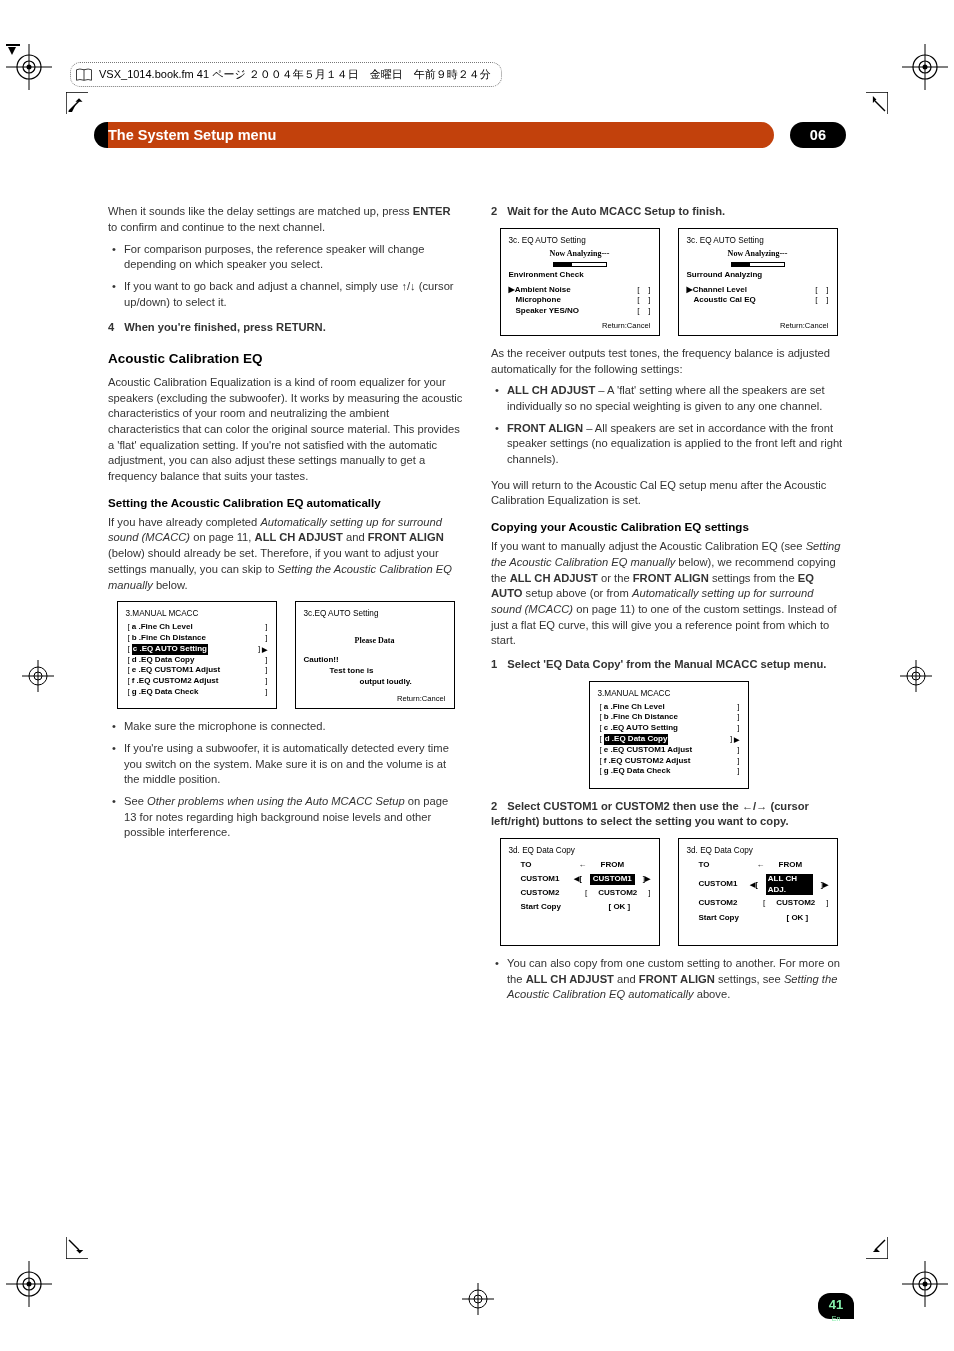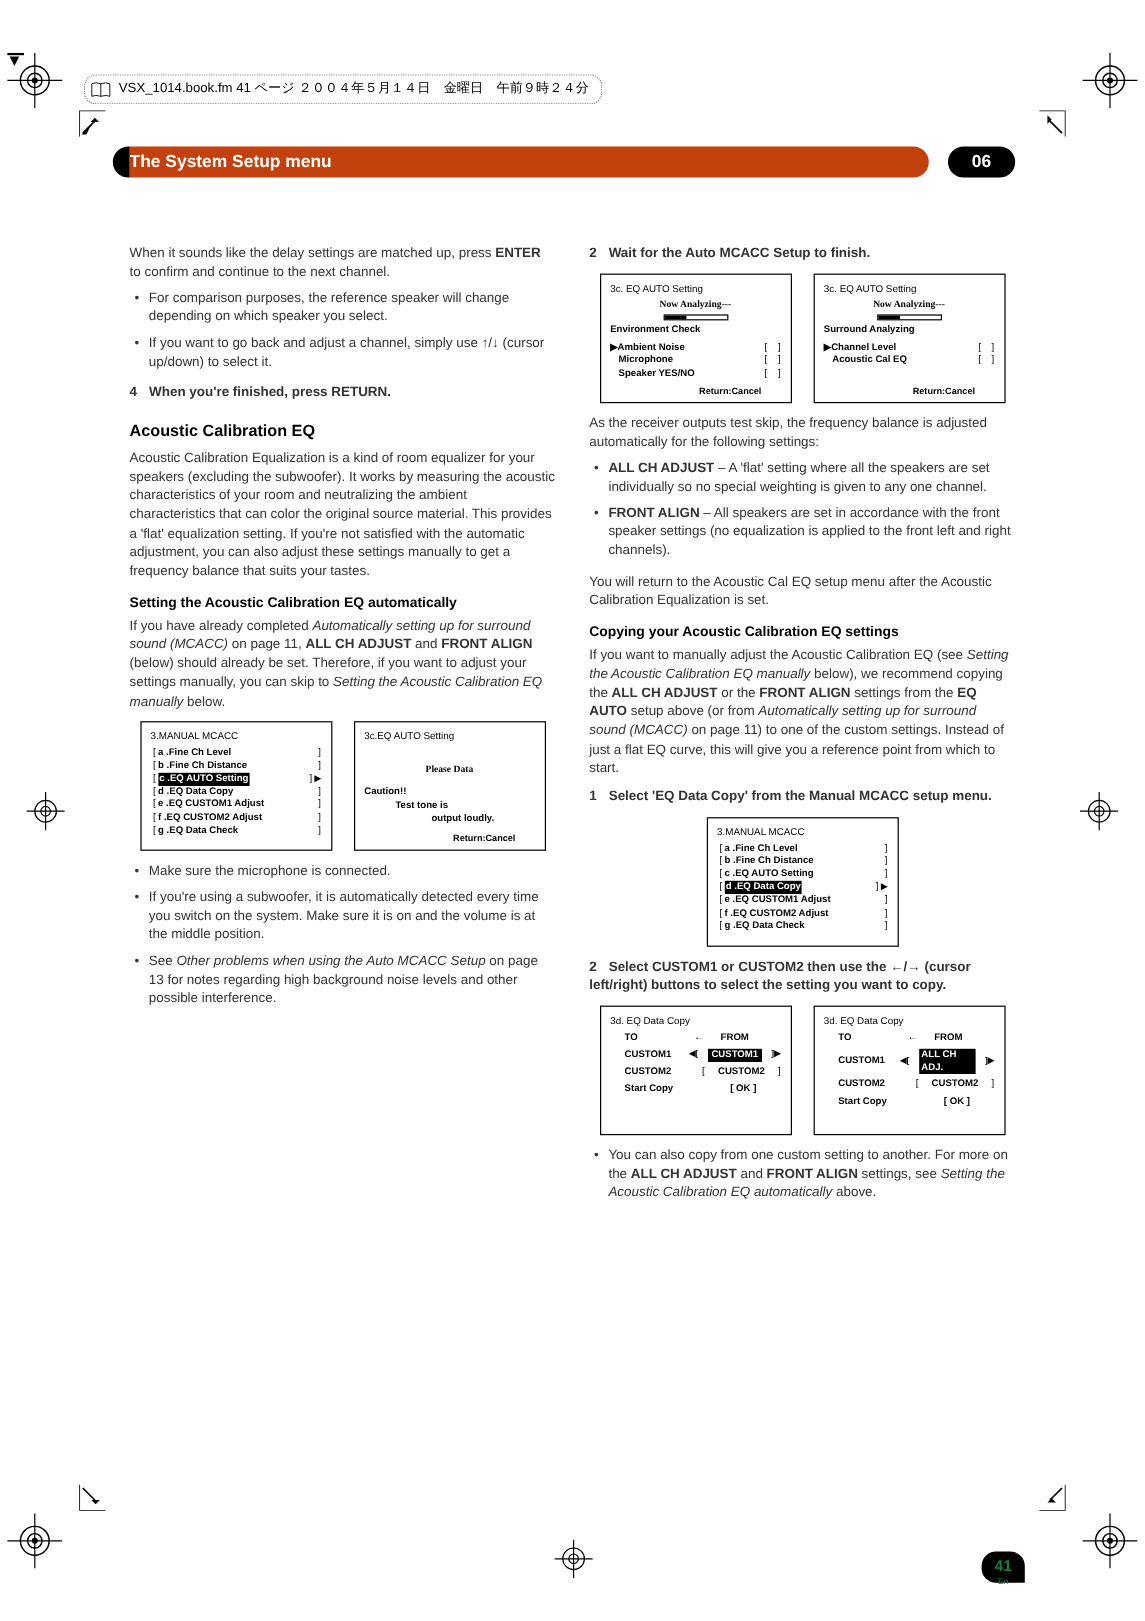--- a/index.html
+++ b/index.html
@@ -107,37 +107,37 @@
     font-family: Arial, sans-serif;
     color:#000;
     position:relative;
     font-weight:bold;
   }
   .osd .title { font-weight:normal; margin-bottom:3px; font-size:8.2px;}
   .osd .list { margin-left:2px; }
   .osd .row { display:flex; align-items:center; gap:2px; }
   .osd .brk { font-weight:normal; }
   .osd .hilite { background:#000; color:#fff; padding:0 1px; display:inline-block;}
-  .osd .footer { position:absolute; right:24px; bottom:4px; font-size:7.6px; font-weight:bold;}
+  .osd .footer { position:absolute; right:8px; bottom:4px; font-size:7.6px; font-weight:normal;}
   .osd .center { text-align:center;font-family:Liberation Serif, serif; }
   .osd .progress { border:1px solid #000; width:54px; height:5px; margin:2px auto 3px auto; position:relative;}
   .osd .progress .fill { position:absolute; left:0; top:0; bottom:0; width:18px; background:#000;}
   .osd .stack { margin-top:4px; }
   .osd .stack .line { display:flex; justify-content:space-between;}
   .osd .copy-grid { font-size:8px;margin-left:12px; }
   .osd .copy-grid .r { display:flex; gap:8px; align-items:center; margin-bottom:3px;}
   .osd .arrow { font-size:8px;}
   .osd .small-arrow { font-size:7px; }
 
   .page-num-badge {
     position:absolute;
     right: -8px;
     bottom: -28px;
     background:#000;
-    color:#15803d;
+    color:#86efac;
     border-radius: 12px 12px 0 12px;
     width:36px; height:26px;
     text-align:center;
     font-weight:bold;
     font-size:13px;
     padding-top:3px;
   }
   .page-num-badge .en { display:block; font-size:7px; font-weight:normal; }
 
   .arrow-inline { font-family: Arial; }
@@ -377,21 +377,21 @@
               </div>
             <div class="line">
                 <span style="padding-left:7px">Acoustic Cal EQ</span>
                 <span class="brk">[&nbsp;&nbsp;&nbsp;&nbsp;]</span>
               </div>
           </div>
           <div class="footer">Return:Cancel</div>
         </div>
       </div>
 
-      <p>As the receiver outputs test skip, the frequency balance is adjusted automatically for the following settings:</p>
+      <p>As the receiver outputs test tones, the frequency balance is adjusted automatically for the following settings:</p>
       <ul class="bul">
         <li><span class="bold">ALL CH ADJUST</span><span> – A 'flat' setting where all the speakers are set individually so no special weighting is given to any one channel.</span></li>
         <li><span class="bold">FRONT ALIGN</span><span> – All speakers are set in accordance with the front speaker settings (no equalization is applied to the front left and right channels).</span></li>
       </ul>
       <p>You will return to the Acoustic Cal EQ setup menu after the Acoustic Calibration Equalization is set.</p>
 
       <h3 class="sub">Copying your Acoustic Calibration EQ settings</h3>
       <p>
         <span>If you want to manually adjust the Acoustic Calibration EQ (see </span><span class="ital">Setting the Acoustic Calibration EQ manually</span><span> below), we recommend copying the </span><span class="bold">ALL CH ADJUST</span><span> or the </span><span class="bold">FRONT ALIGN</span><span> settings from the </span><span class="bold">EQ AUTO</span><span> setup above (or from </span><span class="ital">Automatically setting up for surround sound (MCACC)</span><span> on page 11) to one of the custom settings. Instead of just a flat EQ curve, this will give you a reference point from which to start.</span>
       </p>

